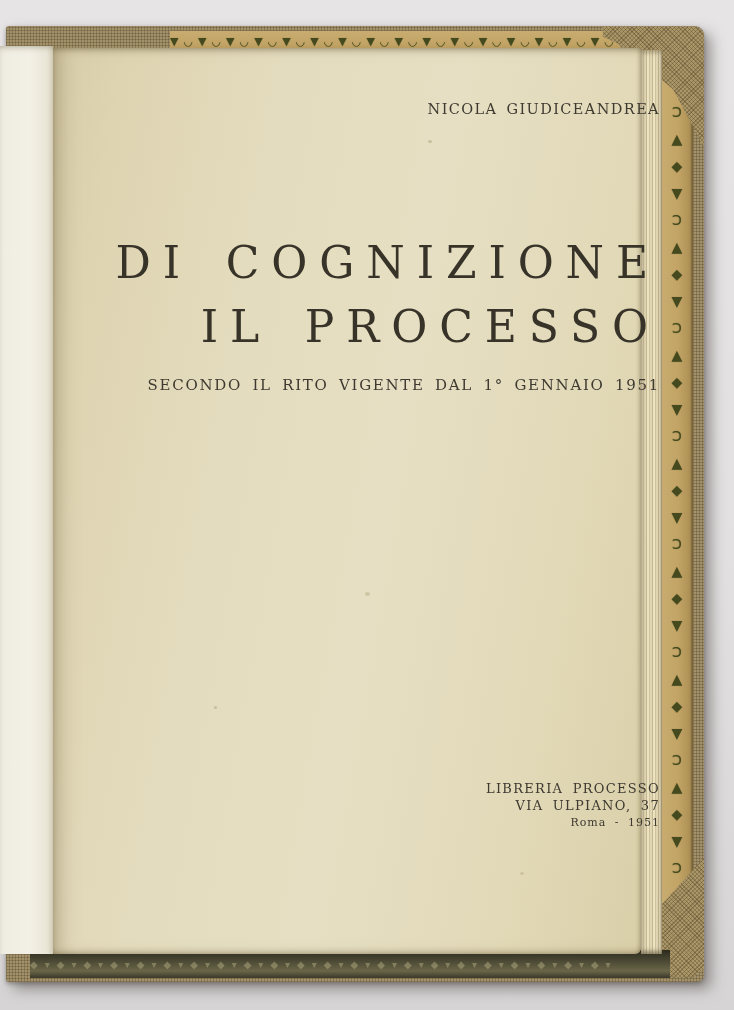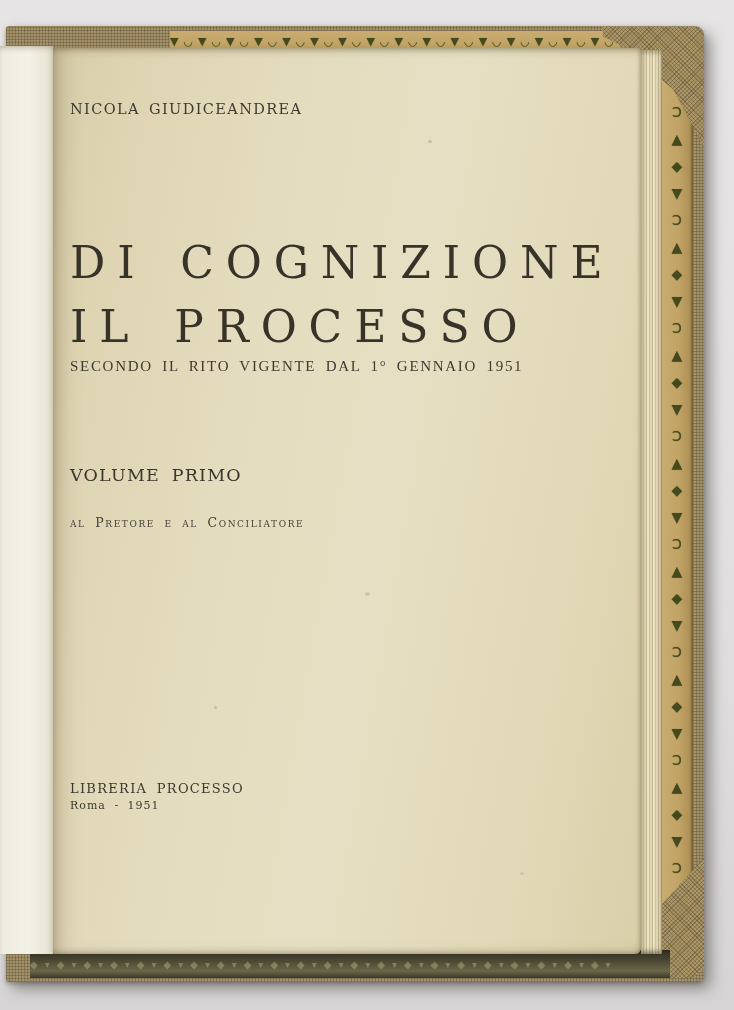--- a/index.html
+++ b/index.html
@@ -84,28 +84,28 @@
     border-radius:0 2px 6px 1px;
     box-shadow:
       inset 14px 0 22px -12px rgba(110,92,55,.5),
       inset 0 5px 7px -4px rgba(95,80,45,.55),
       inset 0 -4px 6px -3px rgba(95,80,45,.45),
       inset -3px 0 4px -2px rgba(110,92,55,.35);
   }
   
   .text-layer{
     position:absolute;left:70px;right:74px;top:0;bottom:0;
-    text-align:left;color:#423d33;z-index:5;
+    text-align:right;color:#423d33;z-index:5;
   }
   .text-layer > div, .text-layer h1{position:absolute;left:0;right:0;margin:0;font-weight:normal;}
   .author{top:101px;font-size:14.5px;letter-spacing:1.4px;word-spacing:3px;color:#3e3a31;}
   .title{top:231px;font-size:44px;line-height:64px;letter-spacing:.27em;word-spacing:.18em;
          color:#373329;font-weight:500;}
   .title .tline{display:block;}
-  .subtitle{top:358px;font-size:15px;letter-spacing:1.7px;word-spacing:4px;color:#3e3a31;font-family:Liberation Serif, serif;}
+  .subtitle{top:376px;font-size:15px;letter-spacing:1.7px;word-spacing:4px;color:#3e3a31;}
   .volume{top:465px;font-size:17.5px;letter-spacing:1.2px;word-spacing:5px;color:#3b372e;}
   .vol-det-1{top:492px;font-size:13.5px;font-variant:small-caps;letter-spacing:1.6px;word-spacing:4px;color:#45403a;}
   .vol-det-2{top:515px;font-size:12.5px;font-variant:small-caps;letter-spacing:1.6px;word-spacing:4px;color:#45403a;}
   .imprint{top:780px;font-size:13px;line-height:17px;letter-spacing:1.3px;word-spacing:4px;color:#3e3a31;}
   .imprint .city{font-size:11px;letter-spacing:1px;}
   
   .speck{position:absolute;border-radius:50%;background:rgba(150,130,85,.35);z-index:4;}
   .s1{left:428px;top:140px;width:4px;height:3px;}
   .s2{left:365px;top:592px;width:5px;height:4px;background:rgba(160,140,95,.3);}
   .s3{left:214px;top:706px;width:3px;height:3px;}
@@ -147,22 +147,21 @@
   <div class="text-layer">
     <div class="author">NICOLA GIUDICEANDREA</div>
 
     <h1 class="title">
       <span class="tline">DI COGNIZIONE</span>
       <span class="tline">IL PROCESSO</span>
     </h1>
 
     <div class="subtitle">SECONDO IL RITO VIGENTE DAL 1° GENNAIO 1951</div>
 
-    <div class="volume">VOLUME PRIMO</div>
-    <div class="vol-det-2">al Pretore e al Conciliatore</div>
 
     <div class="imprint">
       <div>LIBRERIA PROCESSO</div>
+      <div>VIA ULPIANO, 37</div>
       <div class="city">Roma - 1951</div>
     </div>
   </div>
 
 </div>
 
 </body></html>

